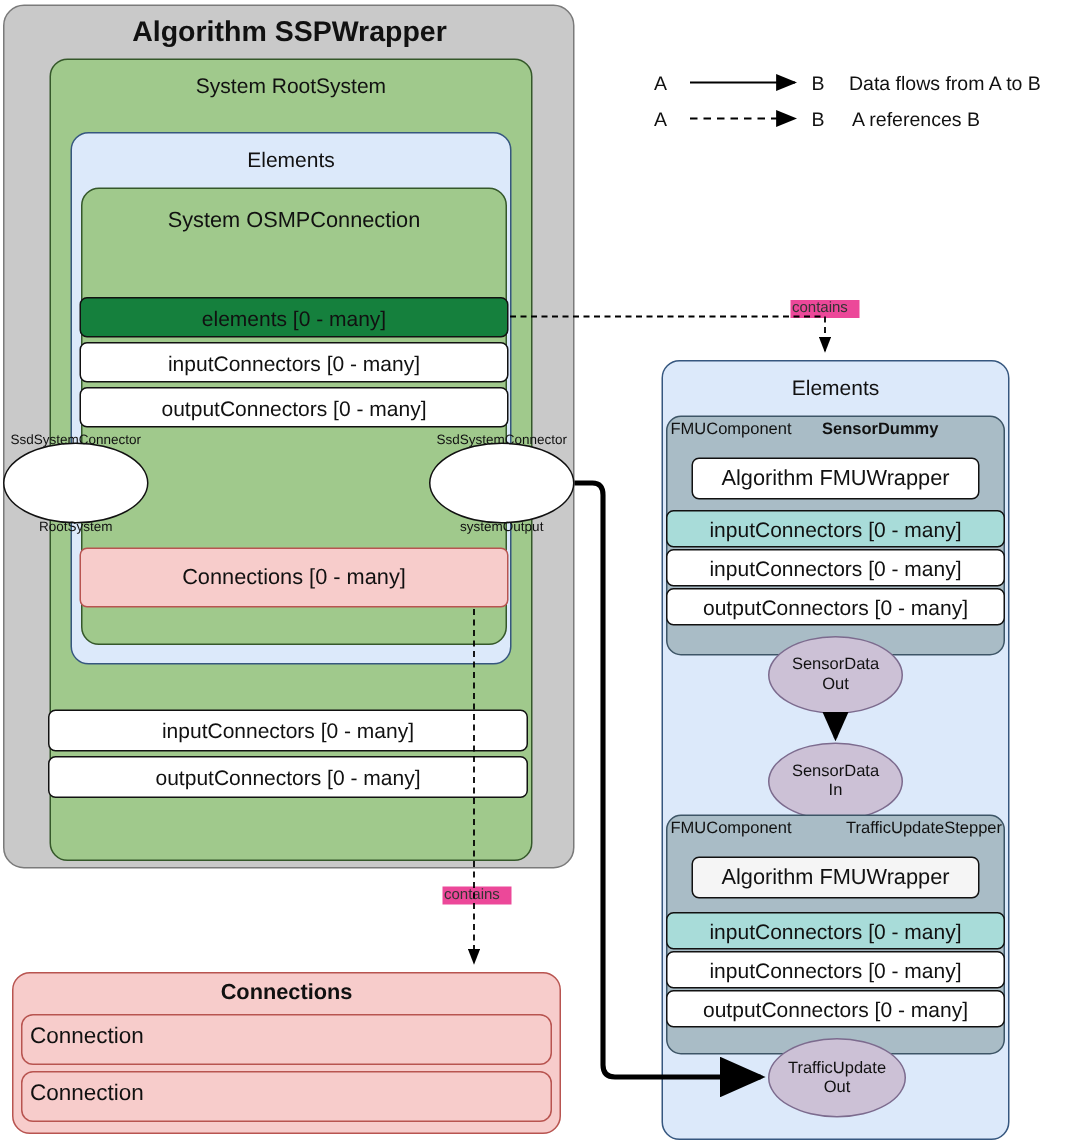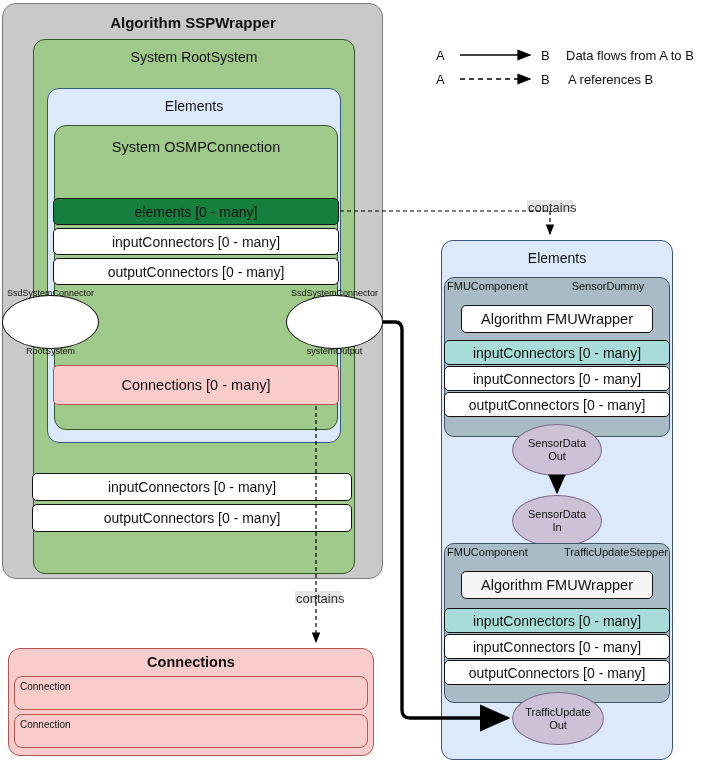--- a/index.html
+++ b/index.html
@@ -33,36 +33,36 @@
   }
   .pink-row{
     background:#f7cccb;border:1px solid #b85450;border-radius:8px;
   }
   .slate{
     background:#a9bcc6;border:1px solid #3d5566;
   }
   .label-center{
     display:flex;align-items:center;justify-content:center;text-align:center;
   }
-  .title-bold{font-weight:bold;font-size:15px;}
+  .title-bold{font-weight:bold;font-size:19px;}
   .t15{font-size:14.5px;}
   .t14{font-size:14px;}
   .t11{font-size:11px;}
   .t9{font-size:9px;}
   .ellipse{
     border-radius:50%;display:flex;flex-direction:column;
     align-items:center;justify-content:center;text-align:center;line-height:1.15;
   }
   .ell-white{background:#ffffff;border:1.3px solid #111111;gap:47px;}
   .ell-purple{background:#ccc1d6;border:1.3px solid #7c6b8e;}
   svg.overlay{position:absolute;left:0;top:0;width:712px;height:764px;pointer-events:none;}
   .legend-txt{font-size:13px;}
   .legend-ab{font-size:13px;}
-  .contains-lbl{font-size:13px;color:#333333;background:#e5e5e5;padding:0 1px;text-align:right;}
-  .conn-line{font-size:10px;line-height:1.45;padding:3px 4px 3px 5px;}
+  .contains-lbl{font-size:10px;color:#333333;background:#ec4899;padding:0 1px;}
+  .conn-line{font-size:15px;line-height:1.45;padding:3px 4px 3px 5px;}
 </style>
 </head>
 <body>
 
 <div class="abs gray-outer" style="left:2px;top:3px;width:381px;height:576px;">
 </div>
 <div class="abs label-center title-bold" style="left:10px;top:10px;width:366px;height:24px;">Algorithm SSPWrapper</div>
 
 <div class="abs green" style="left:33px;top:39px;width:322px;height:535px;border-radius:12px;"></div>
 <div class="abs label-center t14" style="left:36px;top:47px;width:316px;height:20px;">System RootSystem</div>
@@ -89,21 +89,21 @@
 <div class="abs ellipse ell-white" style="left:286px;top:295px;width:97px;height:54px;">
   <span class="t9">SsdSystemConnector</span>
   <span class="t9">systemOutput</span>
 </div>
 
 <div class="abs blue" style="left:441px;top:240px;width:232px;height:520px;border-radius:12px;"></div>
 <div class="abs label-center t14" style="left:444px;top:248px;width:226px;height:20px;">Elements</div>
 
 <div class="abs slate" style="left:444px;top:277px;width:226px;height:160px;border-radius:10px;"></div>
 <div class="abs t11" style="left:447px;top:280px;width:120px;height:14px;">FMUComponent</div>
-<div class="abs t11" style="left:548px;top:280px;width:120px;height:14px;text-align:center;">SensorDummy</div>
+<div class="abs t11" style="left:548px;top:280px;width:120px;height:14px;text-align:left;font-weight:bold;">SensorDummy</div>
 <div class="abs white-row label-center t15" style="left:461px;top:305px;width:192px;height:28px;">Algorithm FMUWrapper</div>
 <div class="abs teal-row label-center t14" style="left:444px;top:340px;width:226px;height:25px;">inputConnectors [0 - many]</div>
 <div class="abs white-row label-center t14" style="left:444px;top:366px;width:226px;height:25px;">inputConnectors [0 - many]</div>
 <div class="abs white-row label-center t14" style="left:444px;top:392px;width:226px;height:25px;">outputConnectors [0 - many]</div>
 
 <div class="abs ellipse ell-purple" style="left:512px;top:424px;width:90px;height:52px;">
   <span class="t11">SensorData</span>
   <span class="t11">Out</span>
 </div>
 <div class="abs ellipse ell-purple" style="left:512px;top:495px;width:90px;height:52px;">

